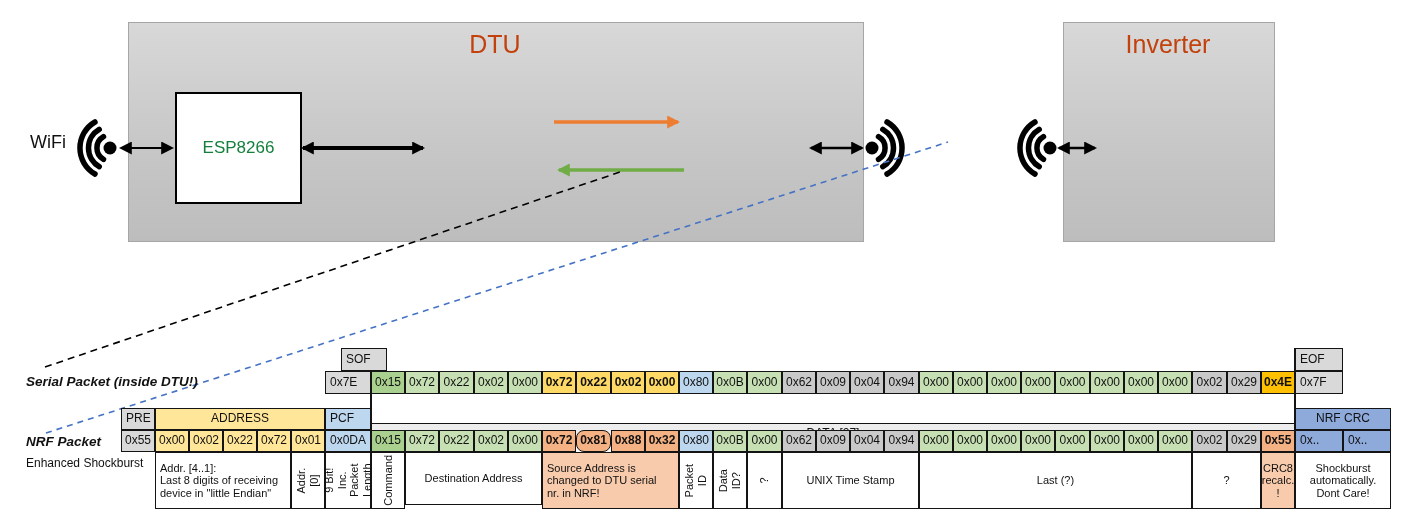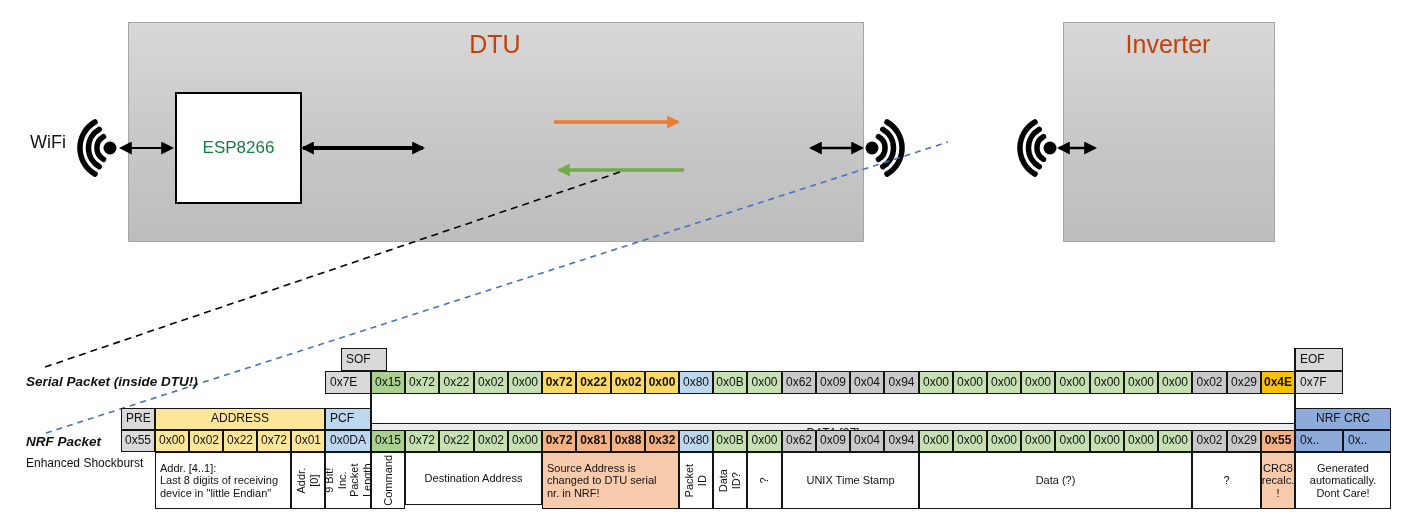--- a/index.html
+++ b/index.html
@@ -132,21 +132,21 @@
       <div class="cell bg-addr" style="left: 291px; top: 430px; width: 34px; height: 22px;">0x01</div>
       <div class="cell bg-b leftal" style="left: 325px; top: 408px; width: 46px; height: 22px;">PCF</div>
       <div class="cell bg-b leftal" style="left: 325px; top: 430px; width: 46px; height: 22px;">0x0DA</div>
       <div class="cell bg-band" style="left: 371px; top: 423px; width: 924px; height: 22px;">DATA [27]</div>
       <div class="cell bg-g1" style="left: 371px; top: 430px; width: 34px; height: 22px;">0x15</div>
       <div class="cell bg-g" style="left: 405px; top: 430px; width: 34px; height: 22px;">0x72</div>
       <div class="cell bg-g" style="left: 439px; top: 430px; width: 35px; height: 22px;">0x22</div>
       <div class="cell bg-g" style="left: 474px; top: 430px; width: 34px; height: 22px;">0x02</div>
       <div class="cell bg-g" style="left: 508px; top: 430px; width: 34px; height: 22px;">0x00</div>
       <div class="cell bg-o bold" style="left: 542px; top: 430px; width: 34px; height: 22px;">0x72</div>
-      <div class="cell bg-o bold" style="left: 576px; top: 430px; width: 35px; height: 22px;">0x81</div>
+      <div class="cell bg-o bold" style="left: 576px; top: 430px; width: 35px; height: 22px; border-radius: 8px;">0x81</div>
       <div class="cell bg-o bold" style="left: 611px; top: 430px; width: 34px; height: 22px;">0x88</div>
       <div class="cell bg-o bold" style="left: 645px; top: 430px; width: 34px; height: 22px;">0x32</div>
       <div class="cell bg-b" style="left: 679px; top: 430px; width: 34px; height: 22px;">0x80</div>
       <div class="cell bg-g" style="left: 713px; top: 430px; width: 34px; height: 22px;">0x0B</div>
       <div class="cell bg-g" style="left: 747px; top: 430px; width: 35px; height: 22px;">0x00</div>
       <div class="cell bg-gr" style="left: 782px; top: 430px; width: 34px; height: 22px;">0x62</div>
       <div class="cell bg-gr" style="left: 816px; top: 430px; width: 34px; height: 22px;">0x09</div>
       <div class="cell bg-gr" style="left: 850px; top: 430px; width: 34px; height: 22px;">0x04</div>
       <div class="cell bg-gr" style="left: 884px; top: 430px; width: 35px; height: 22px;">0x94</div>
       <div class="cell bg-g" style="left: 919px; top: 430px; width: 34px; height: 22px;">0x00</div>
@@ -172,22 +172,22 @@
 Length</span></div>
       <div class="cell ann vert" style="left: 371px; top: 452px; width: 34px; height: 57px;"><span class="vtxt">Command</span></div>
       <div class="cell ann" style="left: 405px; top: 452px; width: 137px; height: 53px;">Destination Address</div>
       <div class="cell ann leftal bg-salmon" style="left: 542px; top: 452px; width: 137px; height: 57px;">Source Address is
 changed to DTU serial
 nr. in NRF!</div>
       <div class="cell ann vert" style="left: 679px; top: 452px; width: 34px; height: 57px;"><span class="vtxt">Packet ID</span></div>
       <div class="cell ann vert" style="left: 713px; top: 452px; width: 34px; height: 57px;"><span class="vtxt">Data ID?</span></div>
       <div class="cell ann vert" style="left: 747px; top: 452px; width: 35px; height: 57px;"><span class="vtxt">?</span></div>
       <div class="cell ann" style="left: 782px; top: 452px; width: 137px; height: 57px;">UNIX Time Stamp</div>
-      <div class="cell ann" style="left: 919px; top: 452px; width: 273px; height: 57px;">Data (?)</div>
+      <div class="cell ann" style="left: 919px; top: 452px; width: 273px; height: 57px;">Last (?)</div>
       <div class="cell ann" style="left: 1192px; top: 452px; width: 69px; height: 57px;">?</div>
       <div class="cell ann bg-salmon" style="left: 1261px; top: 452px; width: 34px; height: 57px;">CRC8
 recalc.
 !</div>
-      <div class="cell ann" style="left: 1295px; top: 452px; width: 96px; height: 57px;">Generated
+      <div class="cell ann" style="left: 1295px; top: 452px; width: 96px; height: 57px;">Shockburst
 automatically.
 Dont Care!</div>
     </div>
 </div>
 
 </body></html>

